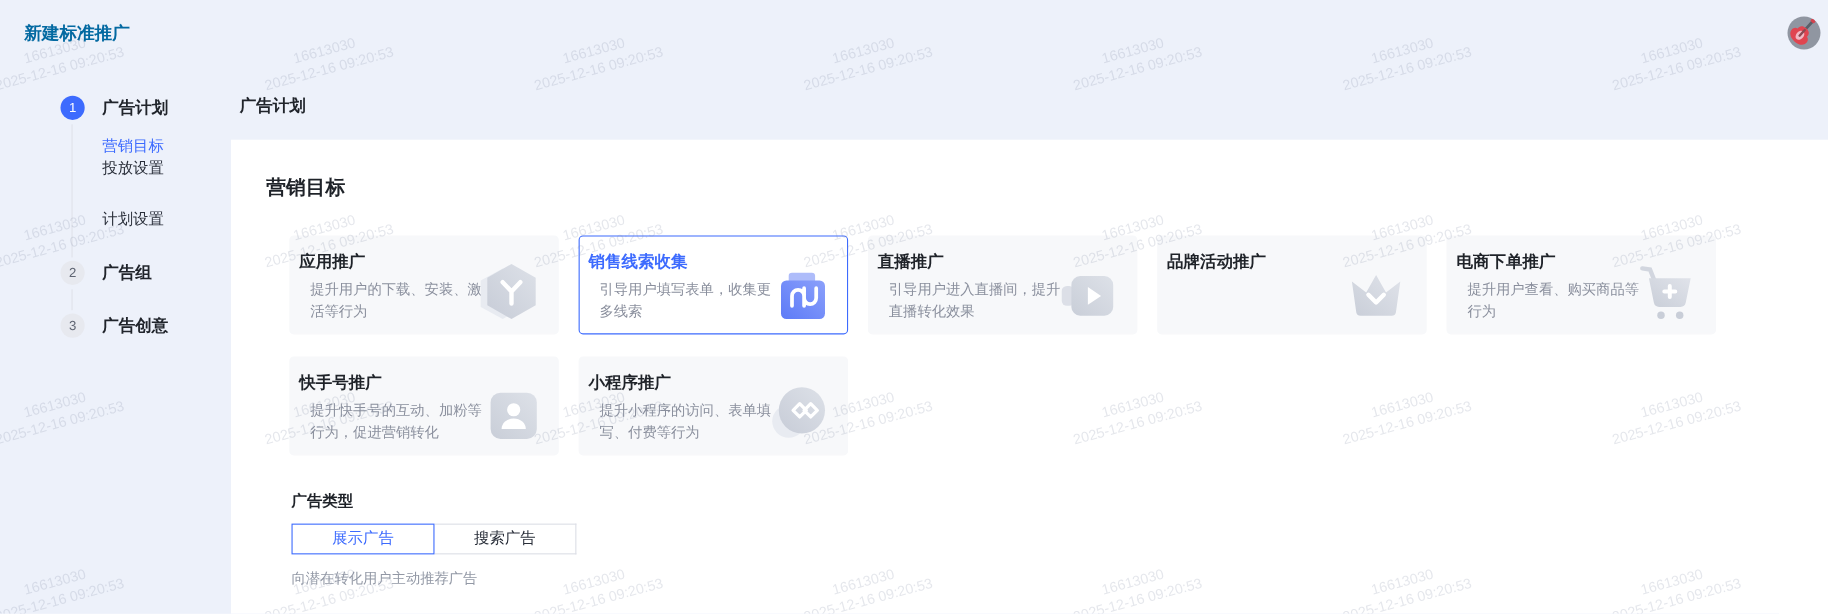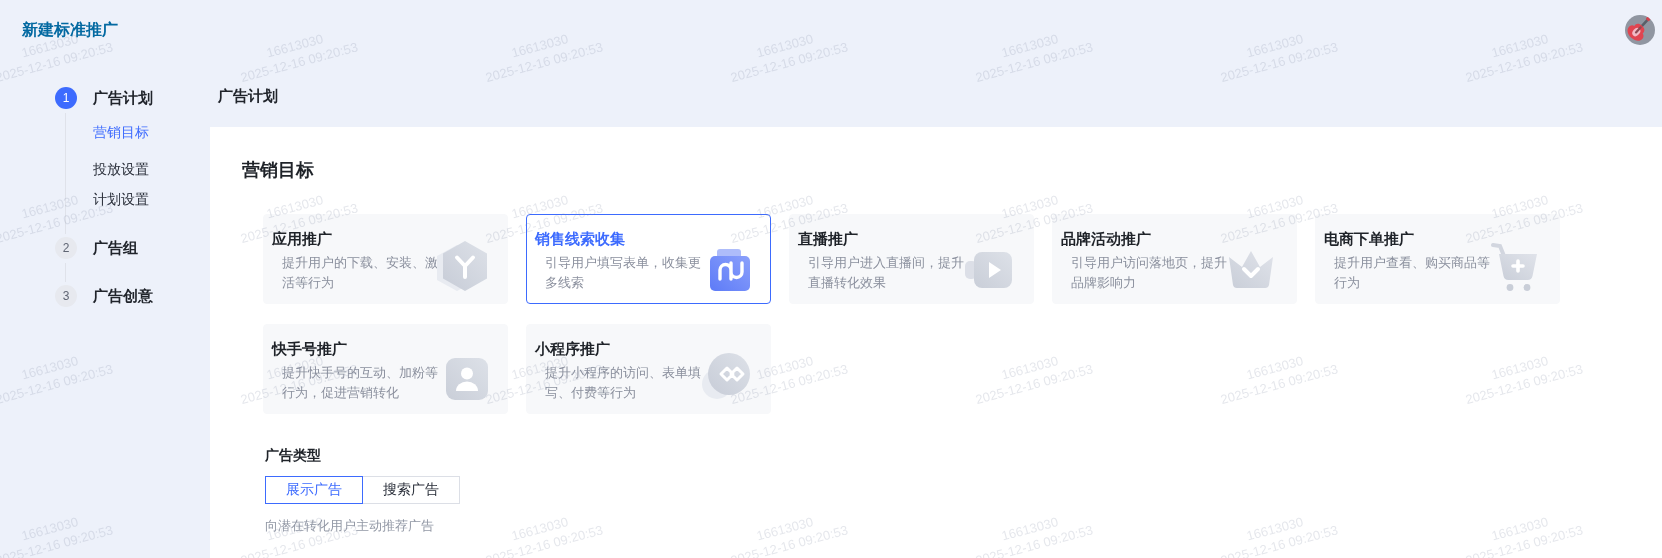--- a/index.html
+++ b/index.html
@@ -52,21 +52,21 @@
   }
   .goal-card.selected{background:#ffffff;border:1px solid #3d6bfe;}
   .goal-card .gc-title{margin:15px 0 0 8px;font-size:15px;line-height:17px;font-weight:bold;color:#1f2329;}
   .goal-card.selected .gc-title{color:#3d6bfe;}
   .goal-card .gc-desc{margin:6px 0 0 18px;width:158px;font-size:13px;line-height:20px;color:#8a8f9d;}
   .gc-icon{position:absolute;right:18px;bottom:4px;pointer-events:none;}
   
   .ad-type-label{margin:33px 0 0 55px;font-size:14px;line-height:16px;font-weight:bold;color:#1f2329;}
   .seg-buttons{margin:13px 0 0 55px;display:flex;}
   .seg-btn{
-    height:28px;box-sizing:border-box;padding:0 20px;background:#fff;
+    height:28px;box-sizing:border-box;padding:0 36px;background:#fff;
     font-size:14px;display:flex;align-items:center;justify-content:center;cursor:pointer;
     font-family:inherit;
   }
   .seg-btn.on{border:1px solid #3d6bfe;color:#3d6bfe;position:relative;z-index:2;}
   .seg-btn.off{border:1px solid #dcdfe6;border-left:none;color:#2a2f3a;}
   .hint{margin:13px 0 0 55px;font-size:13px;color:#9298a5;}
 </style>
 </head>
 <body>
 
@@ -87,21 +87,21 @@
 </div>
 
 <div class="stepper">
   <div class="step-line" style="top:113px;height:121px;"></div>
   <div class="step-line" style="top:263px;height:19px;"></div>
 
   <div class="step-circle active" style="top:87px;">1</div>
   <div class="step-label" style="top:89px;">广告计划</div>
 
   <div class="step-sub active" style="top:124px;">营销目标</div>
-  <div class="step-sub" style="top:161px;">投放设置</div>
+  <div class="step-sub" style="top:144px;">投放设置</div>
   <div class="step-sub" style="top:191px;">计划设置</div>
 
   <div class="step-circle idle" style="top:237px;">2</div>
   <div class="step-label" style="top:239px;">广告组</div>
 
   <div class="step-circle idle" style="top:285px;">3</div>
   <div class="step-label" style="top:287px;">广告创意</div>
 </div>
 
 <div class="main-header">广告计划</div>
@@ -160,21 +160,20 @@
             </defs>
           <rect x="0" y="12" width="12" height="18" rx="5" fill="#dcdfe7"></rect>
           <rect x="9" y="3" width="38" height="36" rx="8" fill="url(#g3)"></rect>
           <polygon points="24,13 24,29 36,21" fill="#fff"></polygon>
         </svg>
       </span>
     </div>
 
     <div class="goal-card">
       <div class="gc-title">品牌活动推广</div>
-      <div class="gc-desc">引导用户访问落地页，提升品牌影响力</div>
       <span class="gc-icon" style="bottom:8px;">
         <svg width="54" height="44" viewBox="0 0 54 44">
           <defs>
               <linearGradient id="g4" x1="1" y1="0" x2="0" y2="1">
             <stop offset="0" stop-color="#e0e3ea"></stop>
                 <stop offset="1" stop-color="#c9ced8"></stop>
               </linearGradient>
             </defs>
           <path d="M5 10 L18 20 L27 4 L36 20 L49 10 L45 38 a4 4 0 0 1 -4 3 H13 a4 4 0 0 1 -4 -3 Z" fill="url(#g4)"></path>
           <path d="M20 22 L27 29 L34 22" stroke="#fff" stroke-width="4" stroke-linecap="round" stroke-linejoin="round" fill="none"></path>

